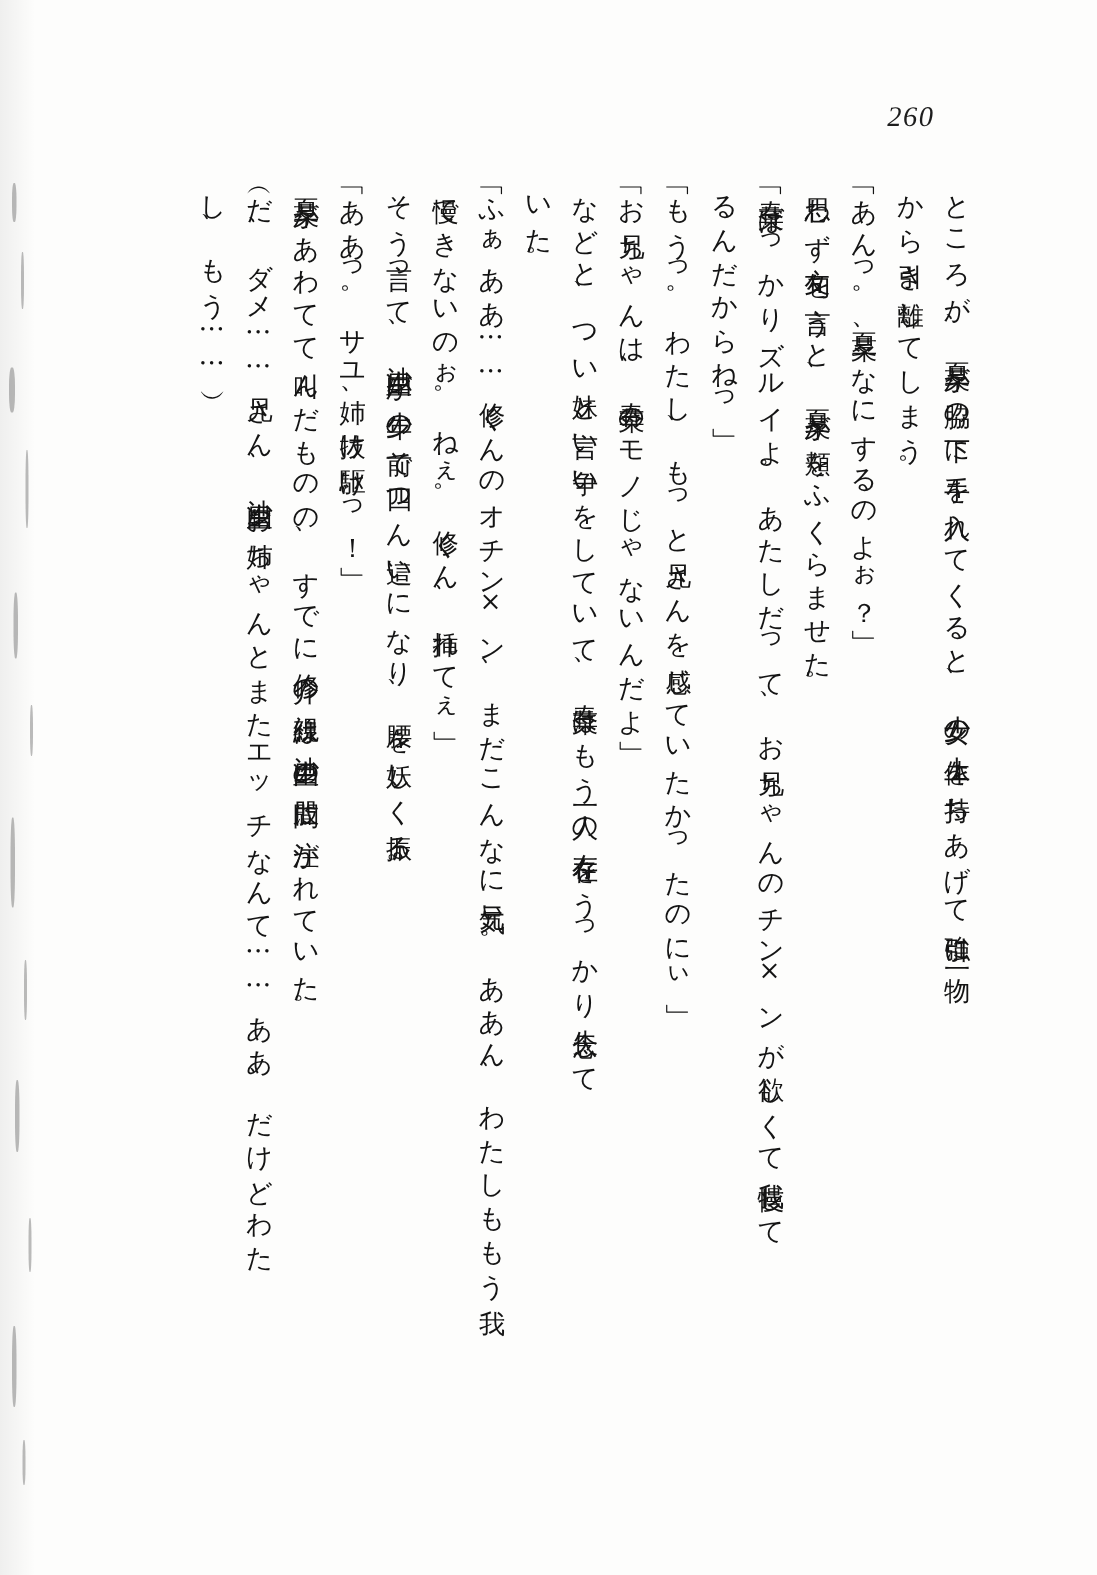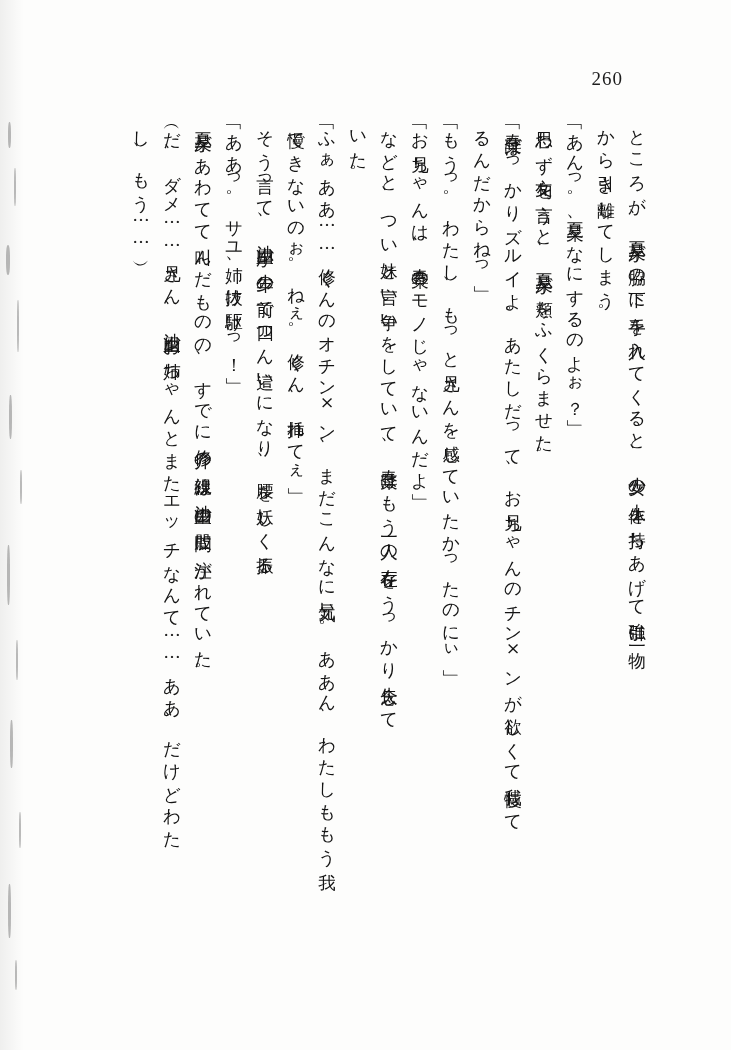--- a/index.html
+++ b/index.html
@@ -41,20 +41,21 @@
   }
 
   
   #page-number {
     position: absolute;
     top: 68px;
     right: 108px;
     font-size: 19px;
     letter-spacing: 1px;
     color: #1d1d1d;
+    font-style: italic;
   }
 
   
   #text-block {
     position: absolute;
     top: 118px;
     right: 86px;
     left: 80px;
     height: 860px;
     display: flex;

